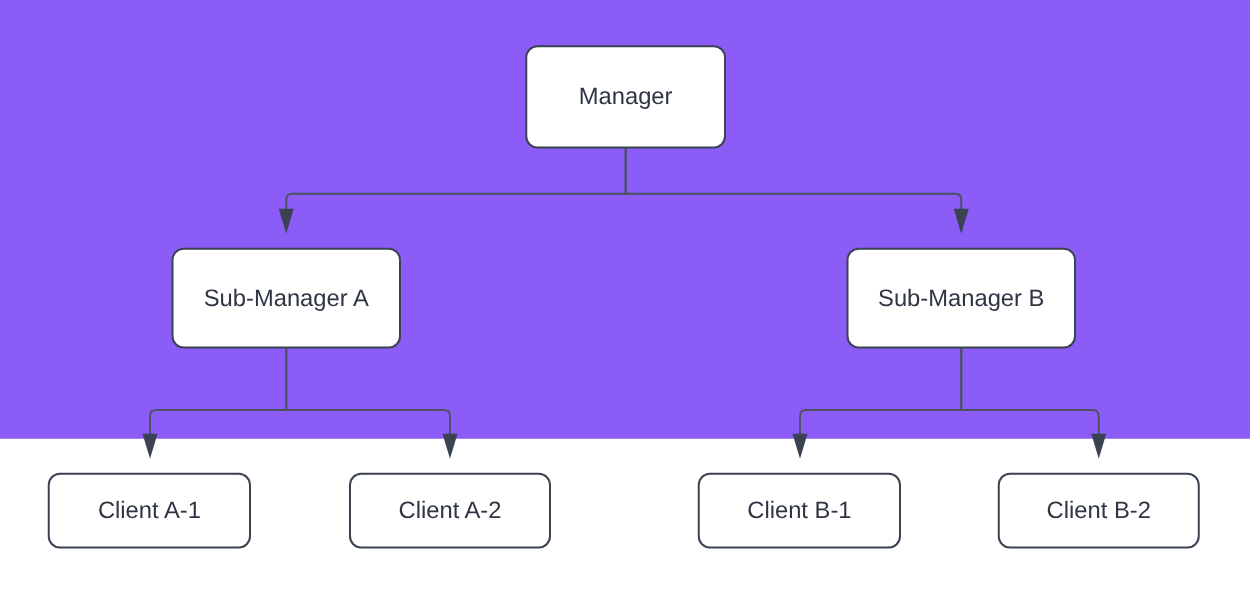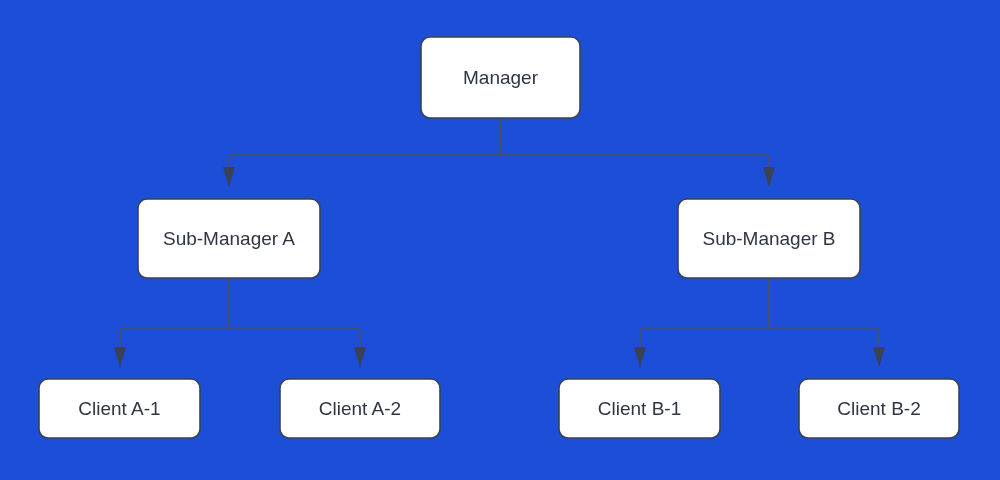--- a/index.html
+++ b/index.html
@@ -9,22 +9,22 @@
   }
   body {
     width: 1000px;
     height: 480px;
     font-family: "Liberation Sans", sans-serif;
     overflow: hidden;
   }
   #diagram-root {
     position: relative;
     width: 1000px;
-    height: 480px;
-    background: #1d4ed8;
+    height: 351px;
+    background: #8b5cf6;
   }
   svg.flow {
     position: absolute;
     left: 0;
     top: 0;
     width: 1000px;
     height: 480px;
     display: block;
   }
   .node-box {

